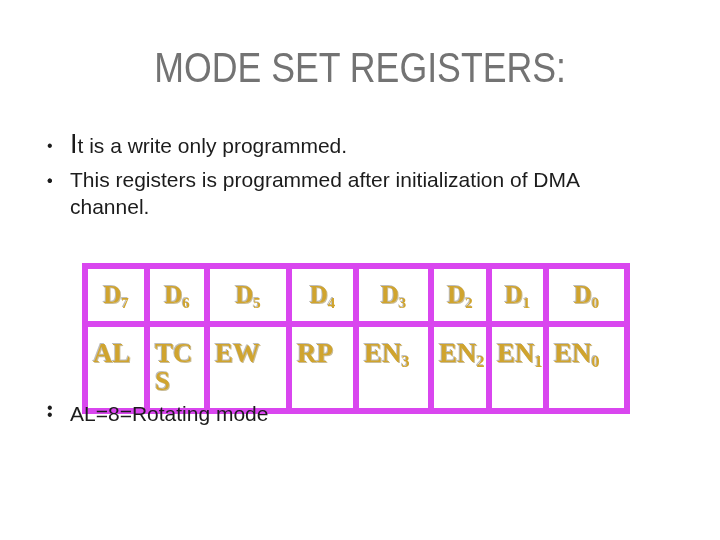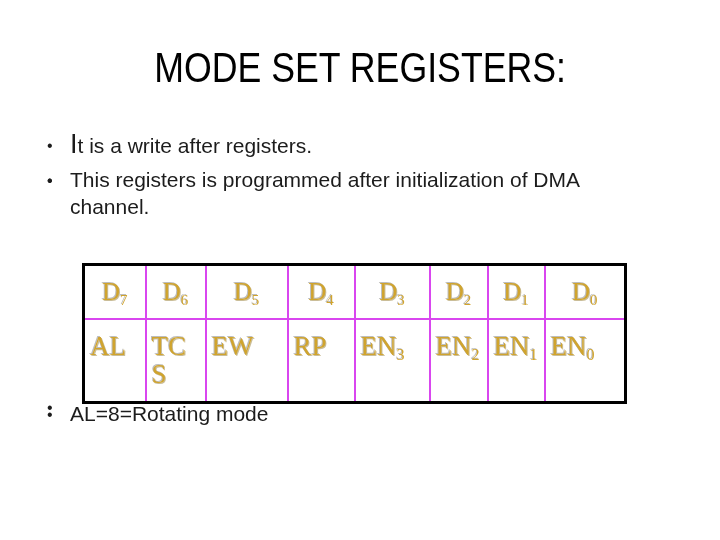--- a/index.html
+++ b/index.html
@@ -19,21 +19,21 @@
 
   
   .title {
     position: absolute;
     top: 44px;
     left: 0;
     width: 720px;
     text-align: center;
     font-size: 43px;
     line-height: 1.1;
-    color: #000000;
+    color: #737373;
     white-space: nowrap;
   }
   .title .squeeze {
     display: inline-block;
     transform: scaleX(0.83);
     transform-origin: 50% 50%;
   }
 
   
   .bullets {
@@ -68,22 +68,23 @@
     position: absolute;
     left: 82px;
     top: 263px;
     width: 542px;
     border-collapse: collapse;
     table-layout: fixed;
     font-family: "Liberation Serif", serif;
     color: #d0a42e;
   }
   table.reg td {
-    border: 2px solid #d946ef;
+    border: 6px solid #d946ef;
     overflow: hidden;
+    font-weight: bold;
   }
   table.reg { border: 3px solid #000000; }
   tr.bit-row td {
     height: 50px;
     text-align: center;
     vertical-align: middle;
     font-size: 25px;
   }
   tr.field-row td {
     height: 69px;
@@ -109,21 +110,21 @@
 
 <div class="slide">
 
   <div class="title">
     <span class="squeeze">MODE SET REGISTERS:</span>
   </div>
 
   <div class="bullets bullets-top">
     <div class="li">
       <span class="marker">•</span>
-      <span><span class="lead">I</span><span>t is a write after registers.</span></span>
+      <span><span class="lead">I</span><span>t is a write only programmed.</span></span>
     </div>
     <div class="li">
       <span class="marker">•</span>
     </div>
     <div class="li">
       <span class="marker">•</span>
       <span>This registers is programmed after initialization of DMA channel.</span>
     </div>
   </div>
 

